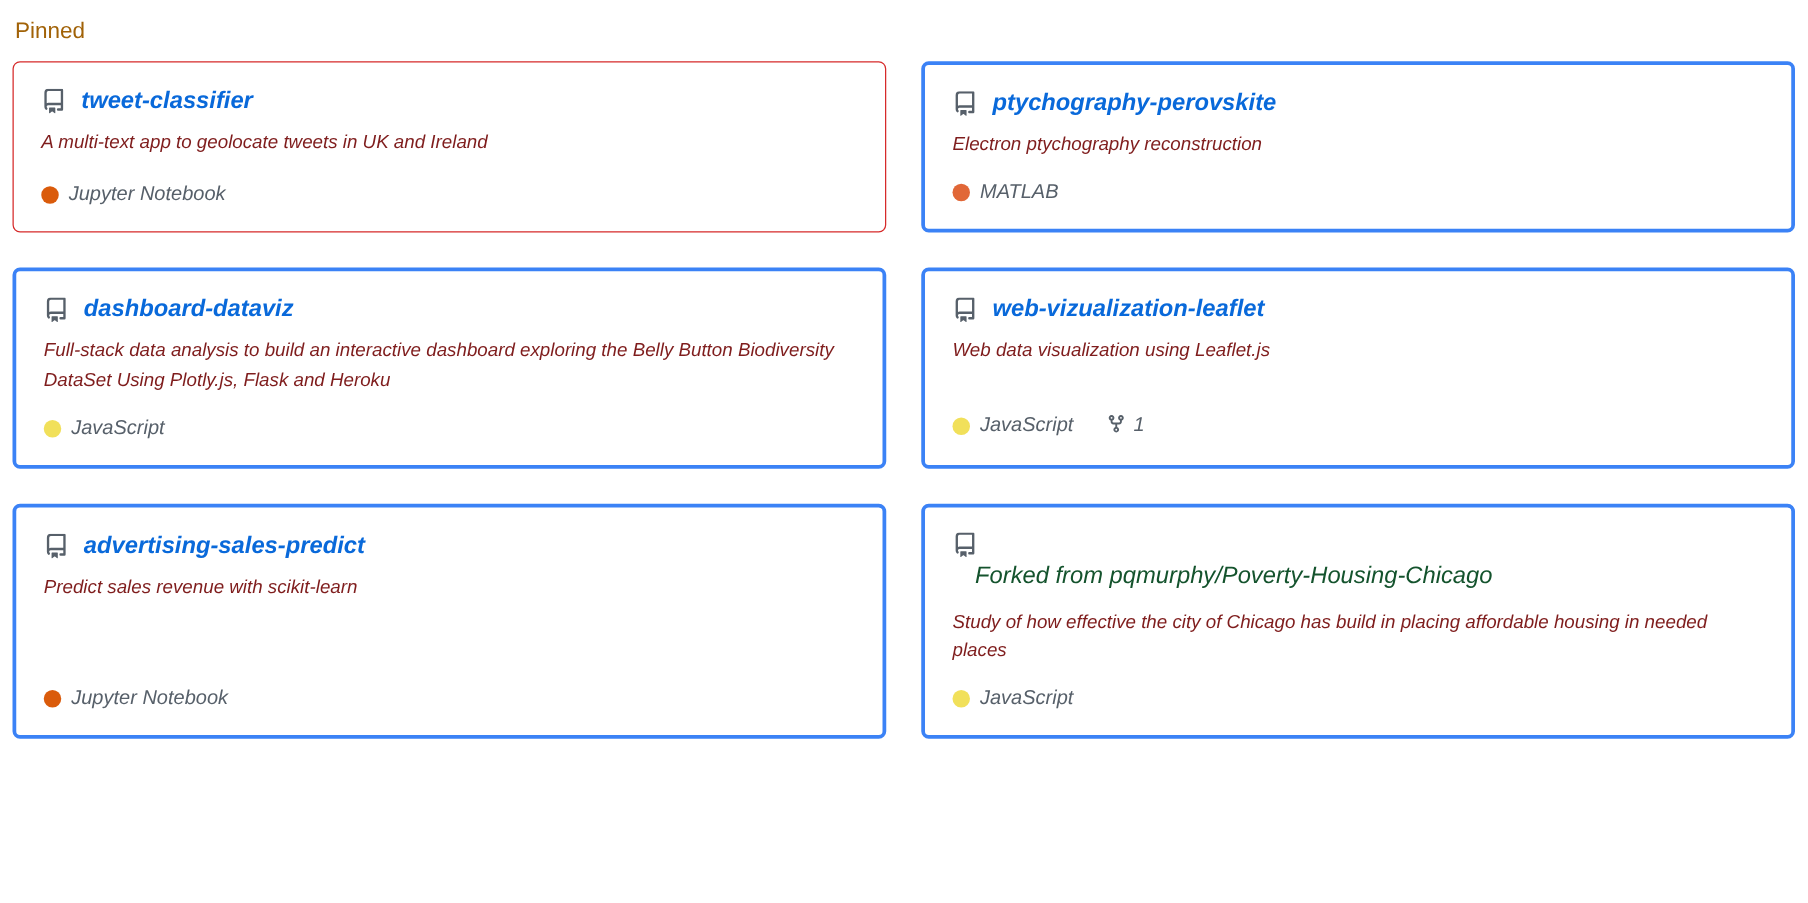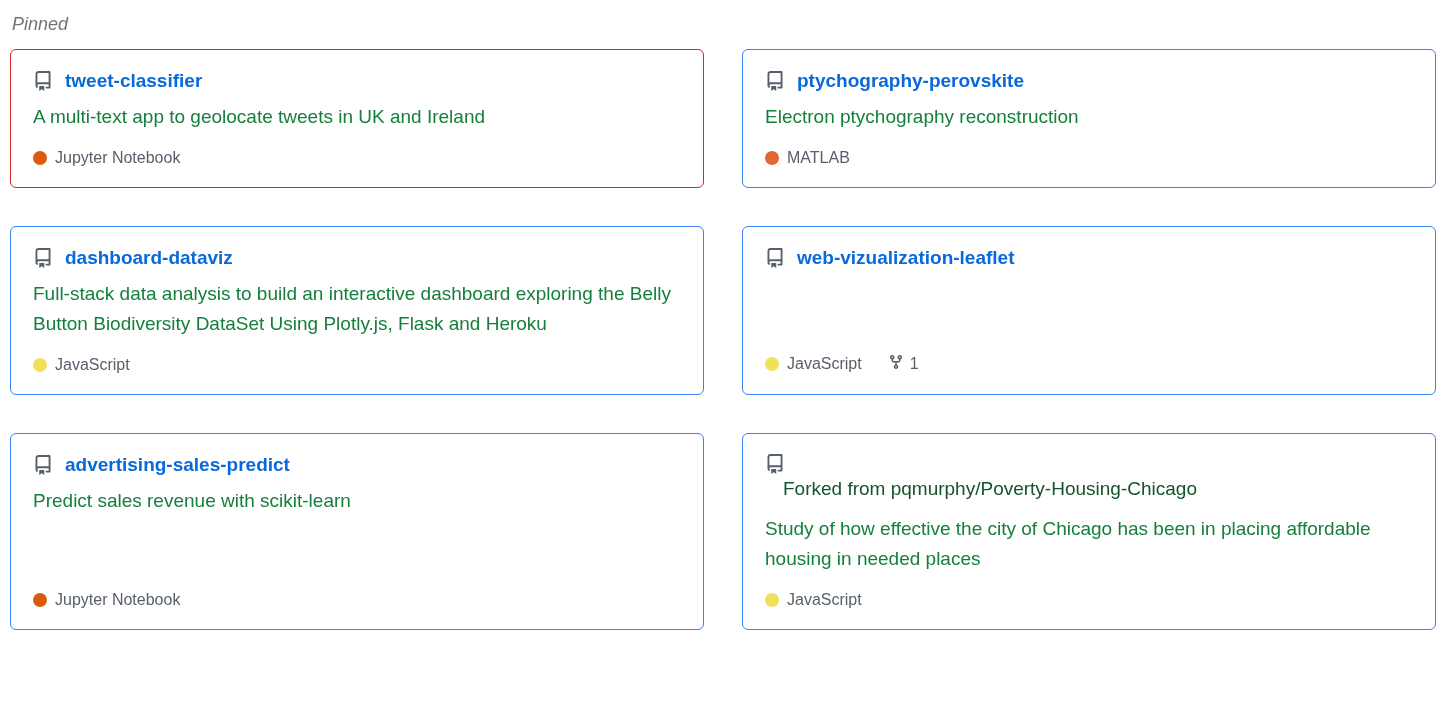--- a/index.html
+++ b/index.html
@@ -6,31 +6,31 @@
   body {
     font-family: -apple-system, BlinkMacSystemFont, "Segoe UI", Helvetica, Arial, sans-serif;
     background: #ffffff;
     color: #24292e;
     padding: 10px 10px 20px 10px;
     font-size: 16px;
   }
   .section-heading {
     font-size: 18px;
     font-weight: 400;
-    color: #737373;
+    color: #a16207;
     margin: 4px 0 14px 2px;
-    font-style: italic;
   }
   .grid {
     display: grid;
     grid-template-columns: 1fr 1fr;
-    gap: 38px;
+    gap: 28px;
+    font-style: italic;
   }
   .card {
-    border: 1px solid #3b82f6;
+    border: 3px solid #3b82f6;
     border-radius: 6px;
     padding: 20px 22px 20px 22px;
     color: #57606a;
     display: flex;
     flex-direction: column;
   }
   .card.highlighted {
     border: 1.5px solid #d62a2a;
   }
   .card-head {
@@ -50,22 +50,22 @@
     font-size: 19px;
     font-weight: 600;
     cursor: pointer;
   }
   .forked-from {
     font-size: 19px;
     color: #14532d;
     margin: -6px 0 14px 18px;
   }
   .desc {
-    font-size: 19px;
-    color: #15803d;
+    font-size: 15px;
+    color: #7f1d1d;
     line-height: 1.55;
     margin-bottom: 18px;
   }
   .meta {
     display: flex;
     align-items: center;
     gap: 26px;
     font-size: 16px;
     color: #57606a;
     margin-top: auto;
@@ -154,20 +154,21 @@
     </div>
     <div class="card">
       <div class="card-head">
         <span class="repo-icon">
           <svg viewBox="0 0 16 16" aria-hidden="true">
             <path d="M2 2.5A2.5 2.5 0 0 1 4.5 0h8.75a.75.75 0 0 1 .75.75v12.5a.75.75 0 0 1-.75.75h-2.5a.75.75 0 0 1 0-1.5h1.75v-2h-8a1 1 0 0 0-.714 1.7.75.75 0 1 1-1.072 1.05A2.495 2.495 0 0 1 2 11.5Zm10.5-1h-8a1 1 0 0 0-1 1v6.708A2.486 2.486 0 0 1 4.5 9h8ZM5 12.25a.25.25 0 0 1 .25-.25h3.5a.25.25 0 0 1 .25.25v3.25a.25.25 0 0 1-.4.2l-1.45-1.087a.249.249 0 0 0-.3 0L5.4 15.7a.25.25 0 0 1-.4-.2Z"></path>
           </svg>
         </span>
         <a class="repo-name">web-vizualization-leaflet</a>
       </div>
+      <p class="desc">Web data visualization using Leaflet.js</p>
       <div class="meta">
         <span class="lang">
           <span class="lang-dot" style="background: rgb(241, 224, 90);"></span>
           <span>JavaScript</span>
         </span>
         <span class="forks">
           <span><svg viewBox="0 0 16 16" aria-hidden="true">
               <path d="M5 5.372v.878c0 .414.336.75.75.75h4.5a.75.75 0 0 0 .75-.75v-.878a2.25 2.25 0 1 1 1.5 0v.878a2.25 2.25 0 0 1-2.25 2.25h-1.5v2.128a2.251 2.251 0 1 1-1.5 0V8.5h-1.5A2.25 2.25 0 0 1 3.5 6.25v-.878a2.25 2.25 0 1 1 1.5 0ZM5 3.25a.75.75 0 1 0-1.5 0 .75.75 0 0 0 1.5 0Zm6.75.75a.75.75 0 1 0 0-1.5.75.75 0 0 0 0 1.5Zm-3 8.75a.75.75 0 1 0-1.5 0 .75.75 0 0 0 1.5 0Z"></path>
             </svg></span>
           <span>1</span>
@@ -193,21 +194,21 @@
     </div>
     <div class="card">
       <div class="card-head">
         <span class="repo-icon">
           <svg viewBox="0 0 16 16" aria-hidden="true">
             <path d="M2 2.5A2.5 2.5 0 0 1 4.5 0h8.75a.75.75 0 0 1 .75.75v12.5a.75.75 0 0 1-.75.75h-2.5a.75.75 0 0 1 0-1.5h1.75v-2h-8a1 1 0 0 0-.714 1.7.75.75 0 1 1-1.072 1.05A2.495 2.495 0 0 1 2 11.5Zm10.5-1h-8a1 1 0 0 0-1 1v6.708A2.486 2.486 0 0 1 4.5 9h8ZM5 12.25a.25.25 0 0 1 .25-.25h3.5a.25.25 0 0 1 .25.25v3.25a.25.25 0 0 1-.4.2l-1.45-1.087a.249.249 0 0 0-.3 0L5.4 15.7a.25.25 0 0 1-.4-.2Z"></path>
           </svg>
         </span>
       </div>
       <div class="forked-from">Forked from pqmurphy/Poverty-Housing-Chicago</div>
-      <p class="desc">Study of how effective the city of Chicago has been in placing affordable housing in needed places</p>
+      <p class="desc">Study of how effective the city of Chicago has build in placing affordable housing in needed places</p>
       <div class="meta">
         <span class="lang">
           <span class="lang-dot" style="background: rgb(241, 224, 90);"></span>
           <span>JavaScript</span>
         </span>
       </div>
     </div>
   </div>
 
 </body></html>

